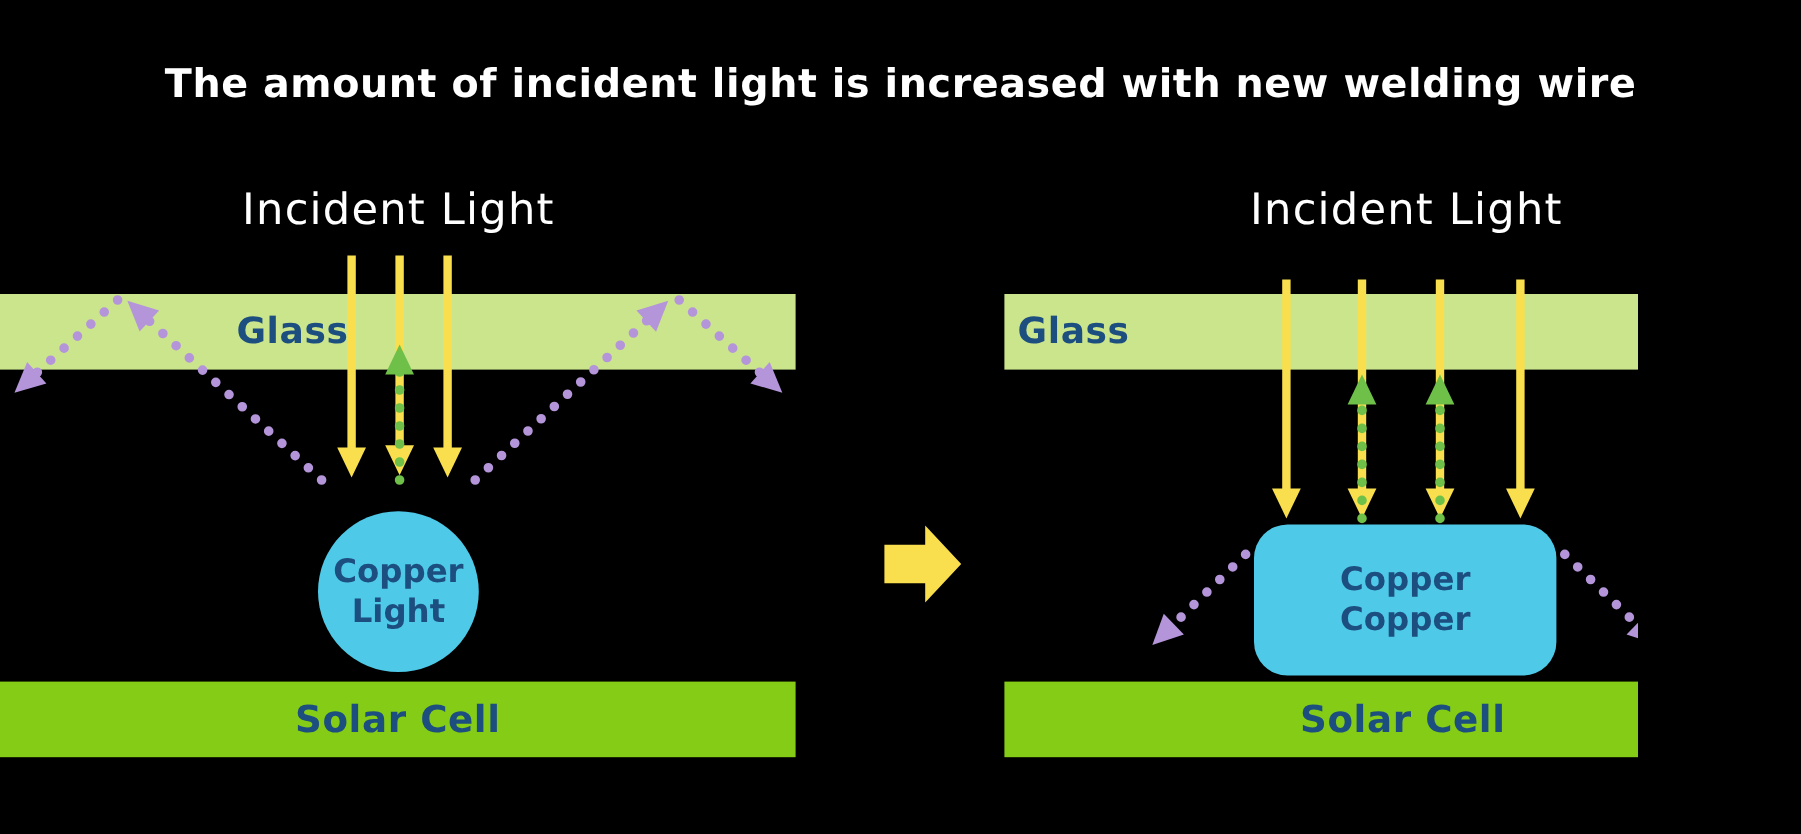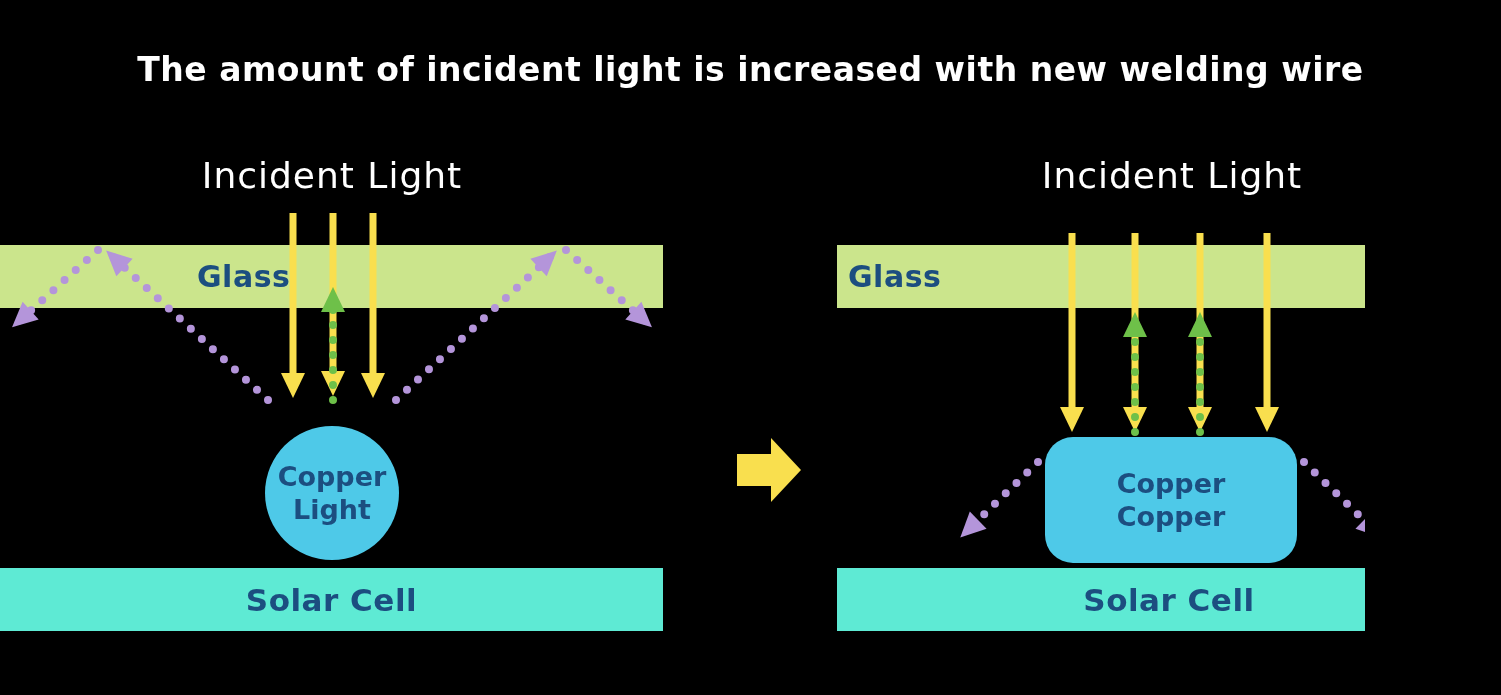--- a/index.html
+++ b/index.html
@@ -41,21 +41,21 @@
     display:flex;flex-direction:column;align-items:center;justify-content:center;
     color:#1c4e80;font-size:27px;font-weight:bold;line-height:33px;
   }
   .copper-ribbon{
     position:absolute;left:1045px;top:437px;width:252px;height:126px;
     background:#4ec9e8;border-radius:28px;
     display:flex;flex-direction:column;align-items:center;justify-content:center;
     color:#1c4e80;font-size:27px;font-weight:bold;line-height:33px;
   }
   .solar-cell{
-    position:absolute;top:568px;height:63px;background:#5eead4;
+    position:absolute;top:568px;height:63px;background:#84cc16;
     display:flex;align-items:center;justify-content:center;
     color:#1c4e80;font-size:31px;font-weight:bold;letter-spacing:0.5px;
   }
   .solar-left{left:0;width:663px;}
   .solar-right{left:837px;width:664px;}
   svg.overlay{
     position:absolute;left:0;top:0;width:1501px;height:695px;
     pointer-events:none;
   }
   .ray-yellow{stroke:#f9df4e;stroke-width:7;fill:none;}

